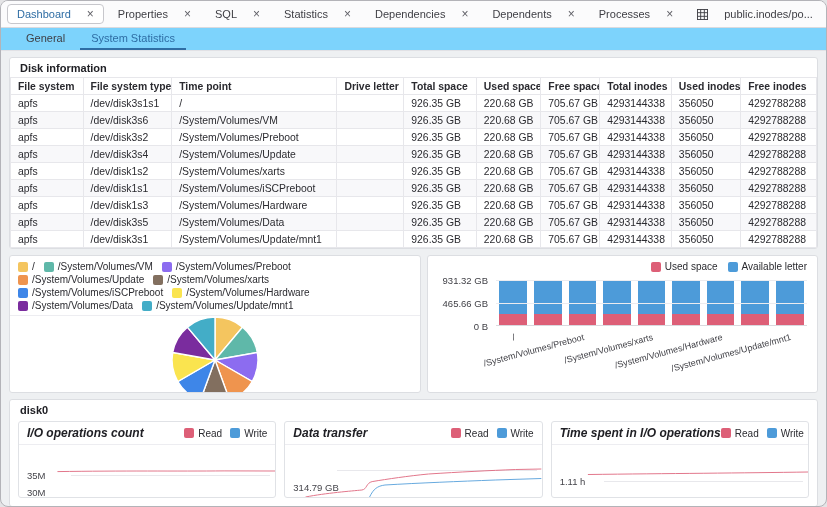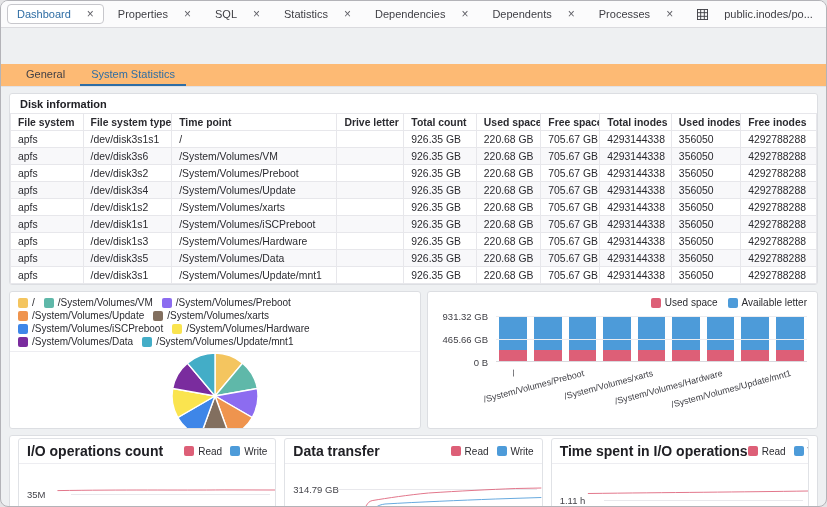--- a/index.html
+++ b/index.html
@@ -10,22 +10,22 @@
   }
   
   .tabbar{display:flex;align-items:center;height:27px;background:#fbfbfc;
     border-bottom:1px solid #dadade;padding-left:6px;gap:4px;}
   .tab{display:flex;align-items:center;gap:16px;padding:3px 9px;font-size:11px;
     color:#3e3e44;border:1px solid transparent;border-radius:4px;cursor:default;white-space:nowrap;}
   .tab.active{background:#fff;border-color:#c7c7cc;color:#2e6da4;}
   .tab .close{color:#5f5f66;font-size:12px;line-height:1;}
   .tab .tab-ico{display:inline-flex;}
   
-  .navrow{display:flex;align-items:flex-end;height:23px;background:#fdba74;
-    border-bottom:1px solid #e1e1e5;padding-left:14px;gap:4px;margin-top:36px;}
+  .navrow{display:flex;align-items:flex-end;height:23px;background:#7dd3fc;
+    border-bottom:1px solid #e1e1e5;padding-left:14px;gap:4px;}
   .navrow.sub{padding-left:24px;height:22px;}
   .navtab{padding:3px 11px 4px;font-size:11px;color:#3e3e44;border-bottom:2px solid transparent;cursor:default;white-space:nowrap;}
   .navtab.active{color:#2e6da4;border-bottom-color:#2e6da4;}
   .navrow.sub .navtab.active{color:#5e6e80;border-bottom-color:#5e6e80;}
   
   .content{padding:6px 8px;}
   .panel{background:#fff;border:1px solid #dcdee2;border-radius:3px;}
   .panel-title{padding:4px 10px 3px;font-size:11px;font-weight:bold;color:#202025;}
   
   table{width:100%;border-collapse:collapse;font-size:10.4px;table-layout:fixed;}
@@ -55,21 +55,21 @@
   .bar-seg{width:100%;}
   .bar-xlabels{position:relative;height:56px;margin-left:58px;overflow:visible;}
   .bar-xlabels span{position:absolute;top:6px;font-size:9px;color:#3c3c42;white-space:nowrap;
     transform-origin:100% 0;transform:rotate(-15deg);}
   
   .disk0-panel{margin-top:6px;padding-bottom:8px;}
   .io-row{display:flex;gap:8px;padding:2px 8px 0;}
   .io-panel{flex:1;border:1px solid #e0e2e6;border-radius:3px;background:#fff;overflow:hidden;}
   .io-head{display:flex;justify-content:space-between;align-items:center;padding:4px 8px;
     border-bottom:1px solid #ededf1;}
-  .io-title{font-size:14px;font-weight:bold;color:#202025;white-space:nowrap;}
+  .io-title{font-size:12px;font-weight:bold;color:#202025;white-space:nowrap;font-style:italic;}
   .io-legend{display:flex;gap:8px;font-size:10px;color:#2b2b30;}
   .io-chart{position:relative;height:52px;}
   .io-chart svg{position:absolute;inset:0;width:100%;height:100%;}
   .io-tick{position:absolute;left:8px;transform:translateY(-50%);font-size:9.5px;color:#44444a;white-space:nowrap;}
   .io-grid{position:absolute;left:52px;right:5px;border-top:1px solid #e8e8ec;}
 </style>
 </head>
 <body>
 
 <div class="window">
@@ -137,21 +137,21 @@
             <col style="width: 8.9%;">
             <col style="width: 8.6%;">
             <col style="width: 9.4%;">
           </colgroup>
         <thead>
             <tr id="disk-head">
               <th>File system</th>
               <th>File system type</th>
               <th>Time point</th>
               <th>Drive letter</th>
-              <th>Total count</th>
+              <th>Total space</th>
               <th>Used space</th>
               <th>Free space</th>
               <th>Total inodes</th>
               <th>Used inodes</th>
               <th>Free inodes</th>
             </tr>
           </thead>
         <tbody id="disk-body">
             <tr>
               <td>apfs</td>
@@ -402,20 +402,21 @@
             <span style="right: 293.722px;">/</span>
             <span style="right: 224.611px;">/System/Volumes/Preboot</span>
             <span style="right: 155.5px;">/System/Volumes/xarts</span>
             <span style="right: 86.3889px;">/System/Volumes/Hardware</span>
             <span style="right: 17.2778px;">/System/Volumes/Update/mnt1</span>
           </div>
       </section>
     </div>
 
     <section class="panel disk0-panel">
+      <div class="panel-title">disk0</div>
       <div class="io-row" id="io-row">
           <div class="io-panel">
             <div class="io-head">
               <span class="io-title">I/O operations count</span>
               <span class="io-legend">
                 <span class="lg-item">
                   <span class="lg-sq" style="background: rgb(221, 95, 119);"></span>
                   <span>Read</span>
                 </span>
                 <span class="lg-item">
@@ -442,21 +443,21 @@
                   <span>Read</span>
                 </span>
                 <span class="lg-item">
                   <span class="lg-sq" style="background: rgb(77, 155, 217);"></span>
                   <span>Write</span>
                 </span>
               </span>
             </div>
             <div class="io-chart">
               <div class="io-grid" style="top: 25px;"></div>
-              <span class="io-tick" style="top: 25px;">314.79 GB</span>
+              <span class="io-tick" style="top: 42px;">314.79 GB</span>
               <svg viewBox="0 0 100 52" preserveAspectRatio="none">
                 <path d="M8,52 C16,48 26,46 30,45 C32,44.4 31.6,38 34,36.6 C40,34 48,31 56,29 C68,27 80,25.5 90,24.5 L100,24" fill="none" stroke="#DD5F77" stroke-width="1" opacity="0.85" vector-effect="non-scaling-stroke"></path>
                 <path d="M33,52 C34.5,44 36,41 39,40 C52,38 68,36.4 82,35 L100,33.5" fill="none" stroke="#4D9BD9" stroke-width="1" opacity="0.85" vector-effect="non-scaling-stroke"></path>
               </svg>
             </div>
           </div>
           <div class="io-panel">
             <div class="io-head">
               <span class="io-title">Time spent in I/O operations</span>
               <span class="io-legend">

